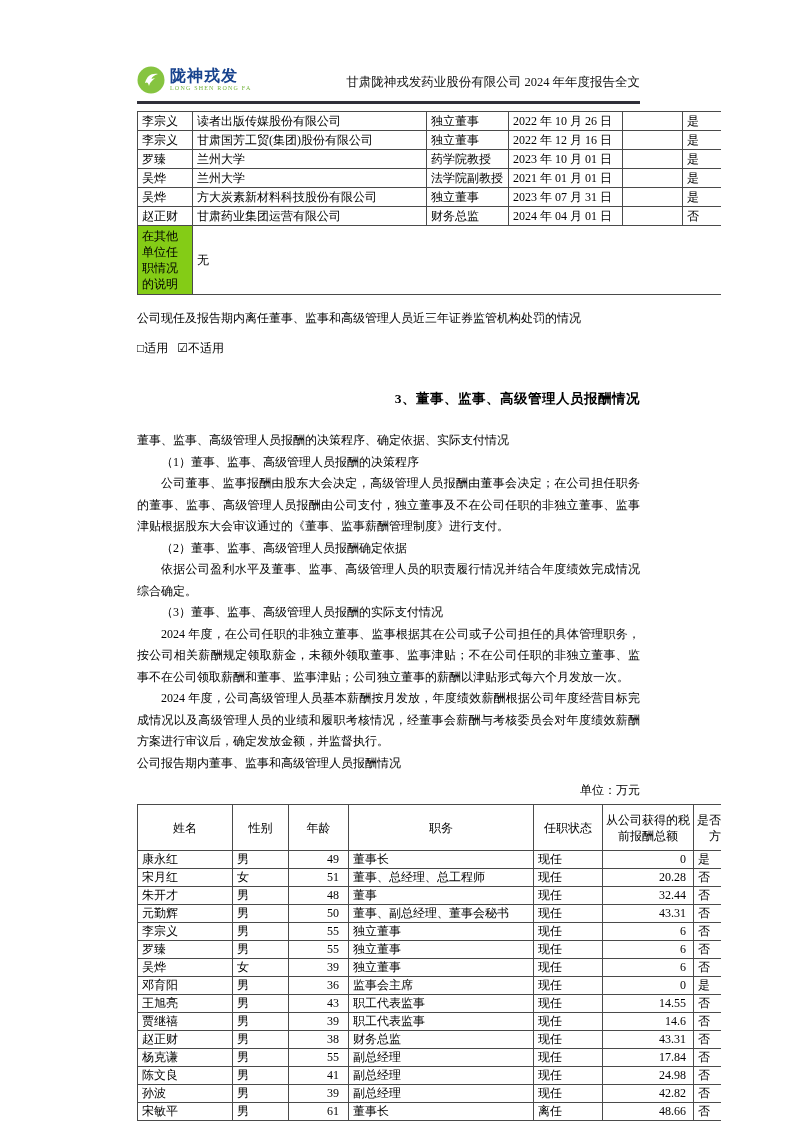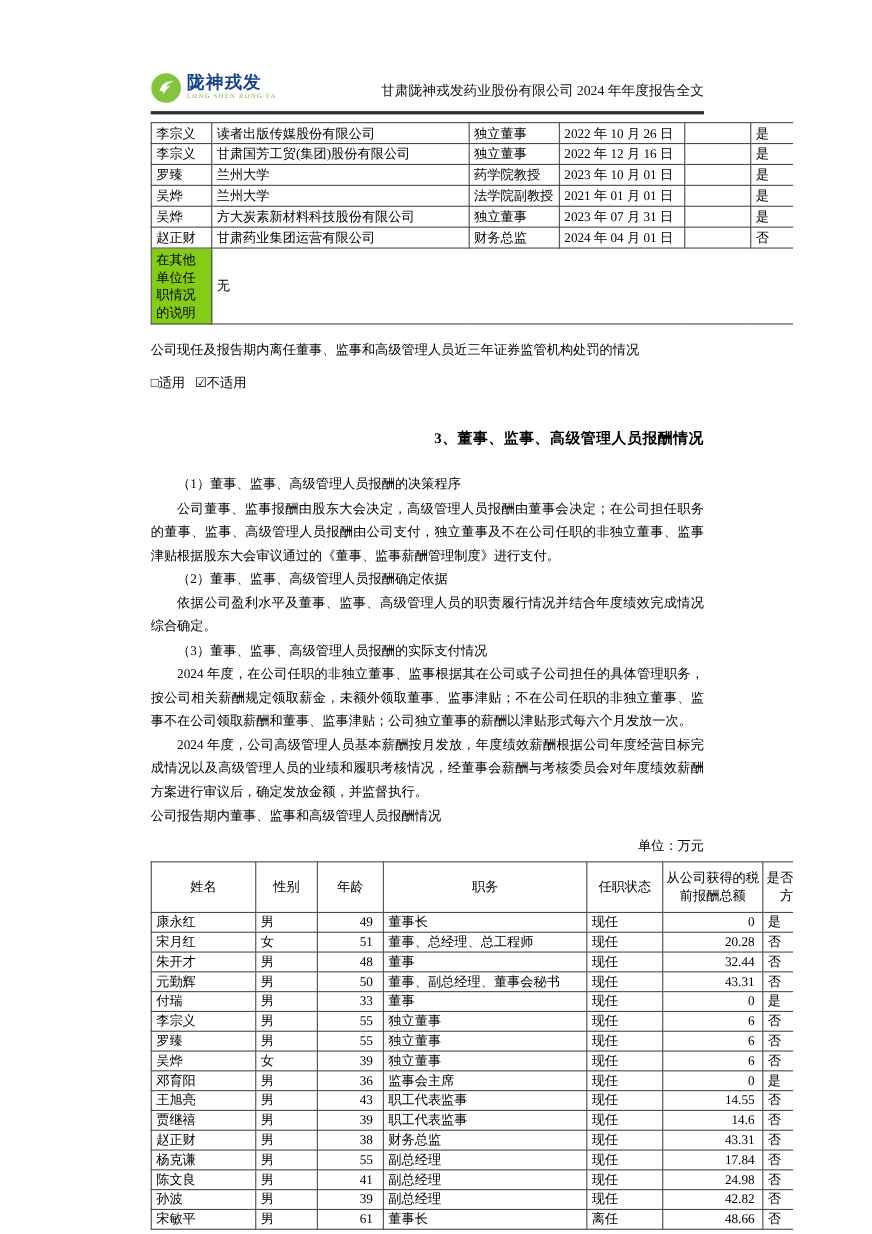--- a/index.html
+++ b/index.html
@@ -141,20 +141,21 @@
 
   <div class="line penalty-line">公司现任及报告期内离任董事、监事和高级管理人员近三年证券监管机构处罚的情况</div>
   <div class="line checkbox-line">
     <span>□适用</span>
     <span>☑不适用</span>
   </div>
 
   <div class="section-heading">3、董事、监事、高级管理人员报酬情况</div>
 
   <div class="para-block">
+    <p class="para">董事、监事、高级管理人员报酬的决策程序、确定依据、实际支付情况</p>
     <p class="para indent">（1）董事、监事、高级管理人员报酬的决策程序</p>
     <p class="para indent">公司董事、监事报酬由股东大会决定，高级管理人员报酬由董事会决定；在公司担任职务的董事、监事、高级管理人员报酬由公司支付，独立董事及不在公司任职的非独立董事、监事津贴根据股东大会审议通过的《董事、监事薪酬管理制度》进行支付。</p>
     <p class="para indent">（2）董事、监事、高级管理人员报酬确定依据</p>
     <p class="para indent">依据公司盈利水平及董事、监事、高级管理人员的职责履行情况并结合年度绩效完成情况综合确定。</p>
     <p class="para indent">（3）董事、监事、高级管理人员报酬的实际支付情况</p>
     <p class="para indent">2024 年度，在公司任职的非独立董事、监事根据其在公司或子公司担任的具体管理职务，按公司相关薪酬规定领取薪金，未额外领取董事、监事津贴；不在公司任职的非独立董事、监事不在公司领取薪酬和董事、监事津贴；公司独立董事的薪酬以津贴形式每六个月发放一次。</p>
     <p class="para indent">2024 年度，公司高级管理人员基本薪酬按月发放，年度绩效薪酬根据公司年度经营目标完成情况以及高级管理人员的业绩和履职考核情况，经董事会薪酬与考核委员会对年度绩效薪酬方案进行审议后，确定发放金额，并监督执行。</p>
     <p class="para">公司报告期内董事、监事和高级管理人员报酬情况</p>
   </div>
 
@@ -216,29 +217,20 @@
         <tr>
           <td>元勤辉</td>
           <td>男</td>
           <td class="age">50</td>
           <td>董事、副总经理、董事会秘书</td>
           <td>现任</td>
           <td class="num">43.31</td>
           <td>否</td>
         </tr>
 
-        <tr>
-          <td>付瑞</td>
-          <td>男</td>
-          <td class="age">33</td>
-          <td>董事</td>
-          <td>现任</td>
-          <td class="num">0</td>
-          <td>是</td>
-        </tr>
 
         <tr>
           <td>李宗义</td>
           <td>男</td>
           <td class="age">55</td>
           <td>独立董事</td>
           <td>现任</td>
           <td class="num">6</td>
           <td>否</td>
         </tr>

